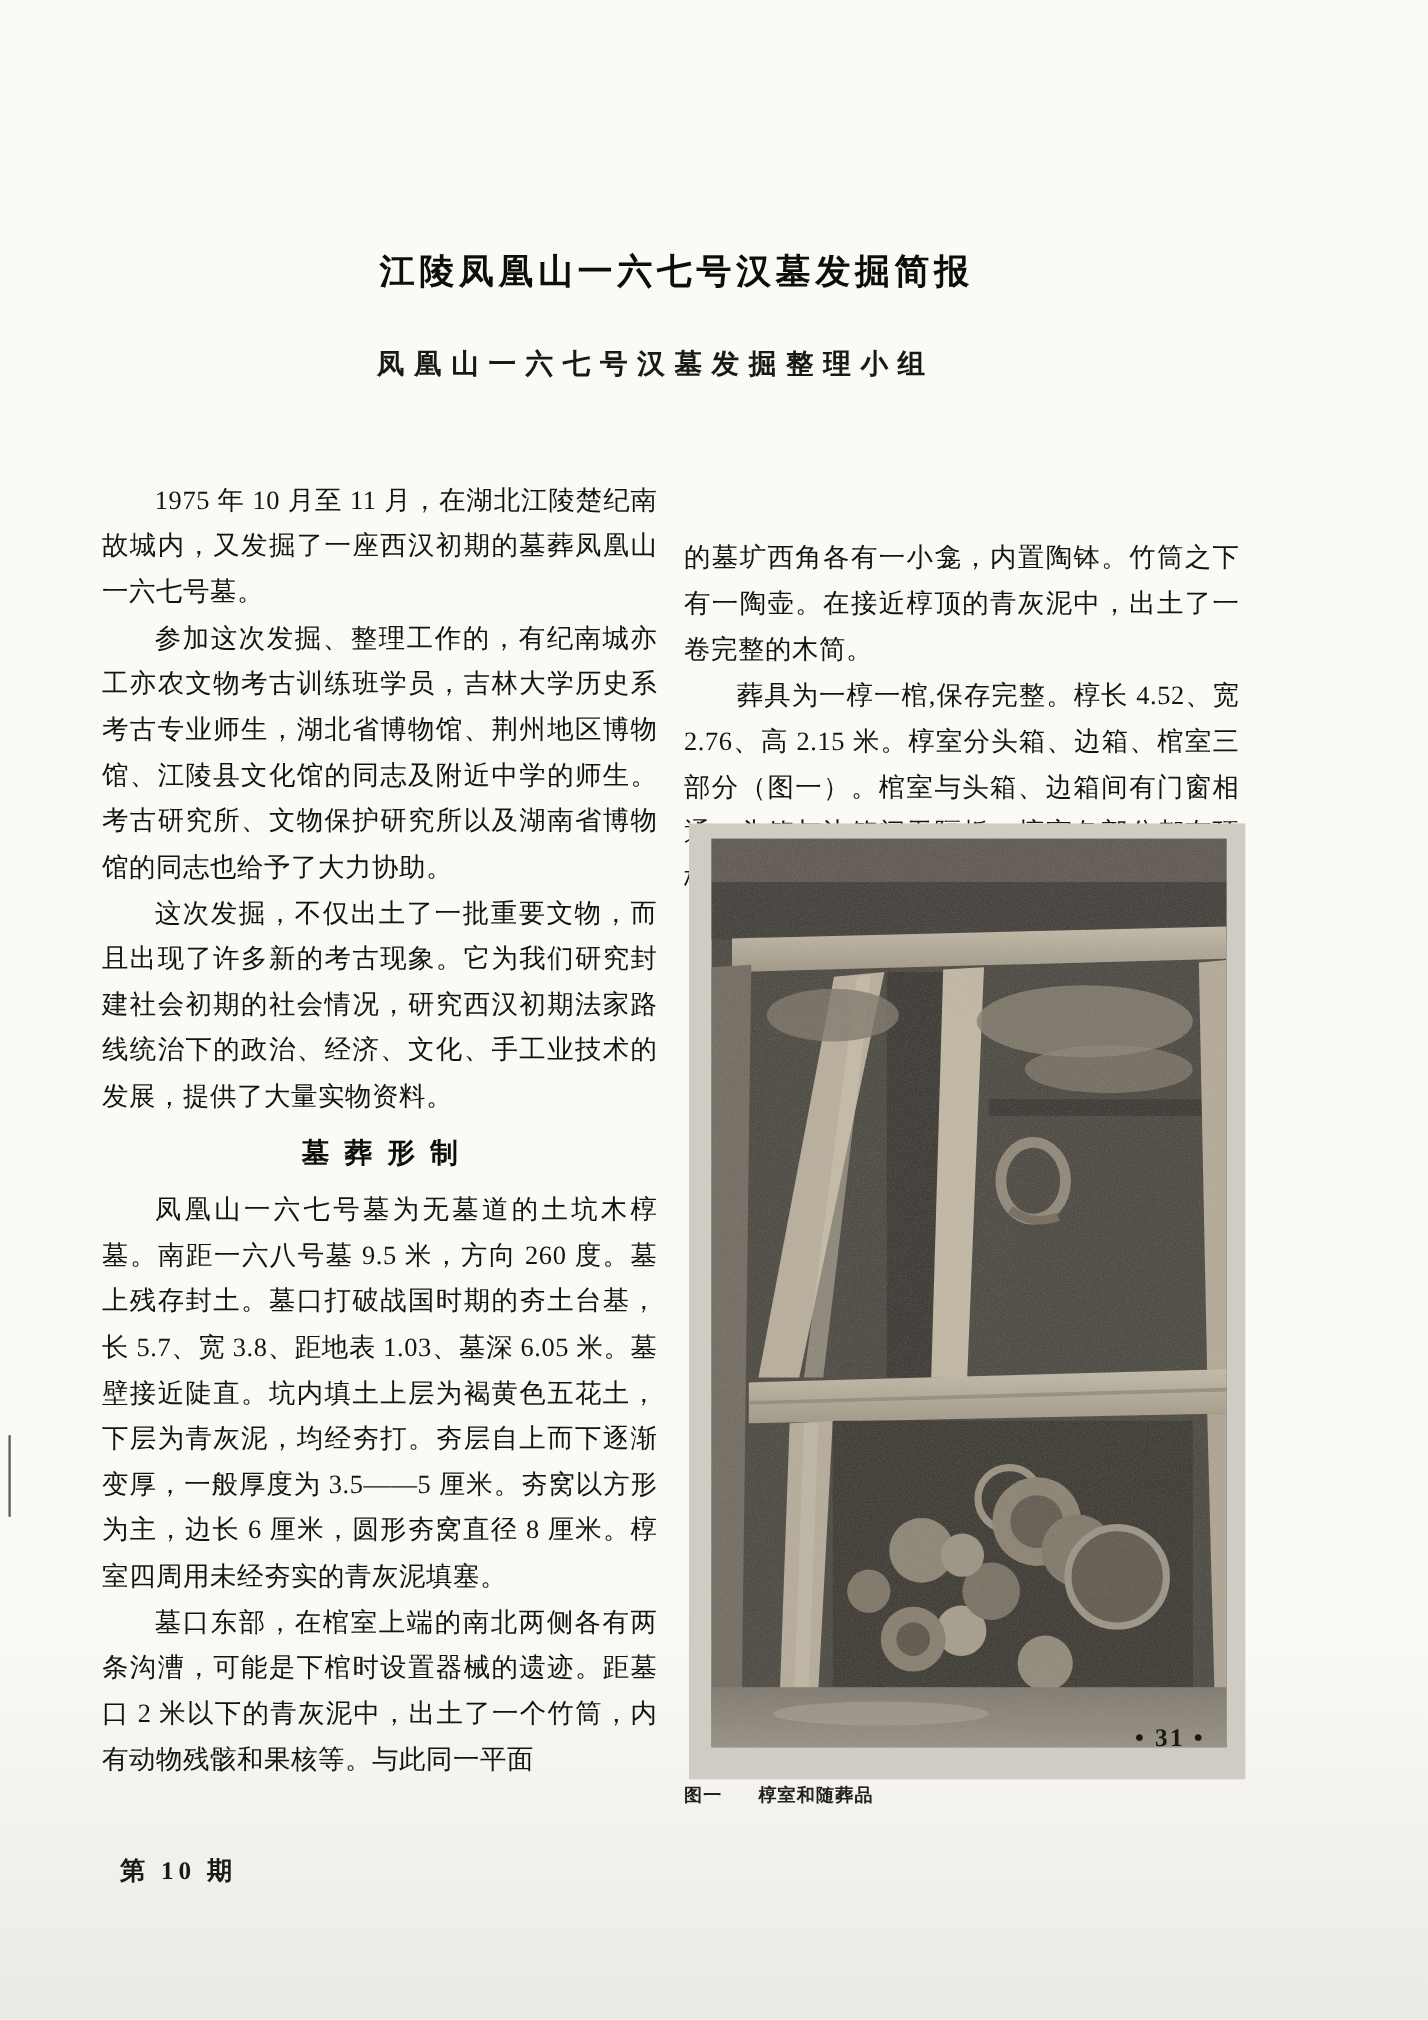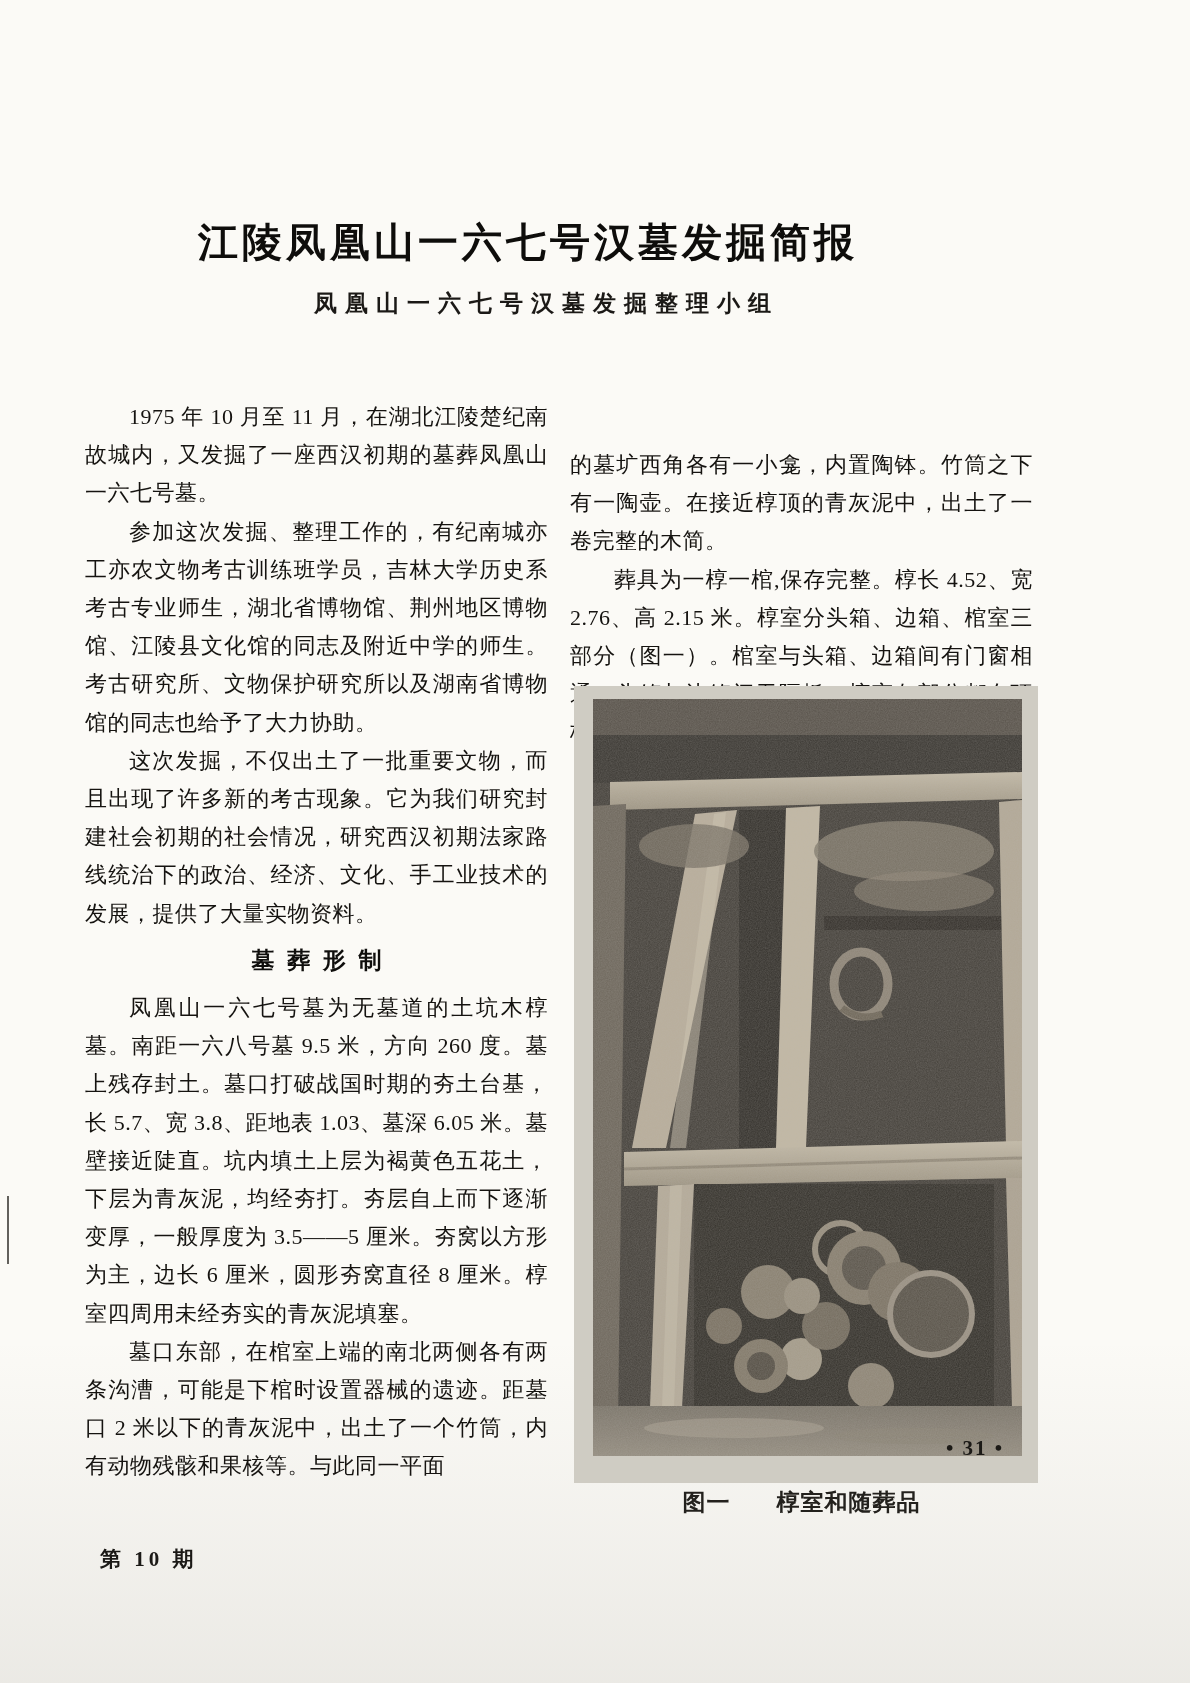--- a/index.html
+++ b/index.html
@@ -14,22 +14,23 @@
   .scan-tone{
     position:absolute;left:0;top:1340px;width:1190px;height:343px;
     background:linear-gradient(180deg,rgba(120,115,105,0) 0%,rgba(120,115,105,.07) 60%,rgba(120,115,105,.12) 100%);
     pointer-events:none;
   }
   .artifact-line{
     position:absolute;left:7px;top:1196px;width:2px;height:68px;background:#3c3a36;opacity:.8;
   }
   .title{
     position:absolute;left:0;top:188px;width:1056px;
-    text-align:center;font-size:40px;font-weight:bold;letter-spacing:4px;
+    text-align:center;font-size:29px;font-weight:bold;letter-spacing:4px;
     color:#0e0d0b;
+    padding-left:36px;
   }
   .byline{
     position:absolute;left:0;top:288px;width:1093px;
     text-align:center;font-size:23px;font-weight:600;letter-spacing:8px;
     color:#1b1916;
   }
   .col{
     position:absolute;top:398px;width:463px;
     font-size:22px;line-height:38.2px;text-align:justify;
     letter-spacing:0.5px;
@@ -43,21 +44,21 @@
     text-align:center;font-size:23px;font-weight:bold;
     letter-spacing:0.55em;text-indent:0.55em;
     line-height:38.2px;color:#0f0e0c;
   }
   .figure{
     position:absolute;left:574px;top:686px;width:464px;height:797px;
   }
   .figure svg{display:block;width:100%;height:100%;}
   .figure-caption{
     position:absolute;left:570px;top:1487px;width:463px;
-    text-align:center;font-size:23px;font-weight:bold;color:#23211d;
+    font-size:15px;font-weight:bold;color:#23211d;
     letter-spacing:1px;
   }
   .figure-caption .gap{display:inline-block;width:2em;}
   .footer-left{
     position:absolute;left:100px;top:1502px;
     font-size:21px;font-weight:bold;letter-spacing:4px;color:#1b1916;margin-top:43px;
   }
   .footer-right{
     position:absolute;left:915px;top:1436px;width:120px;text-align:center;
     font-size:21px;font-weight:bold;letter-spacing:2px;color:#1b1916;

